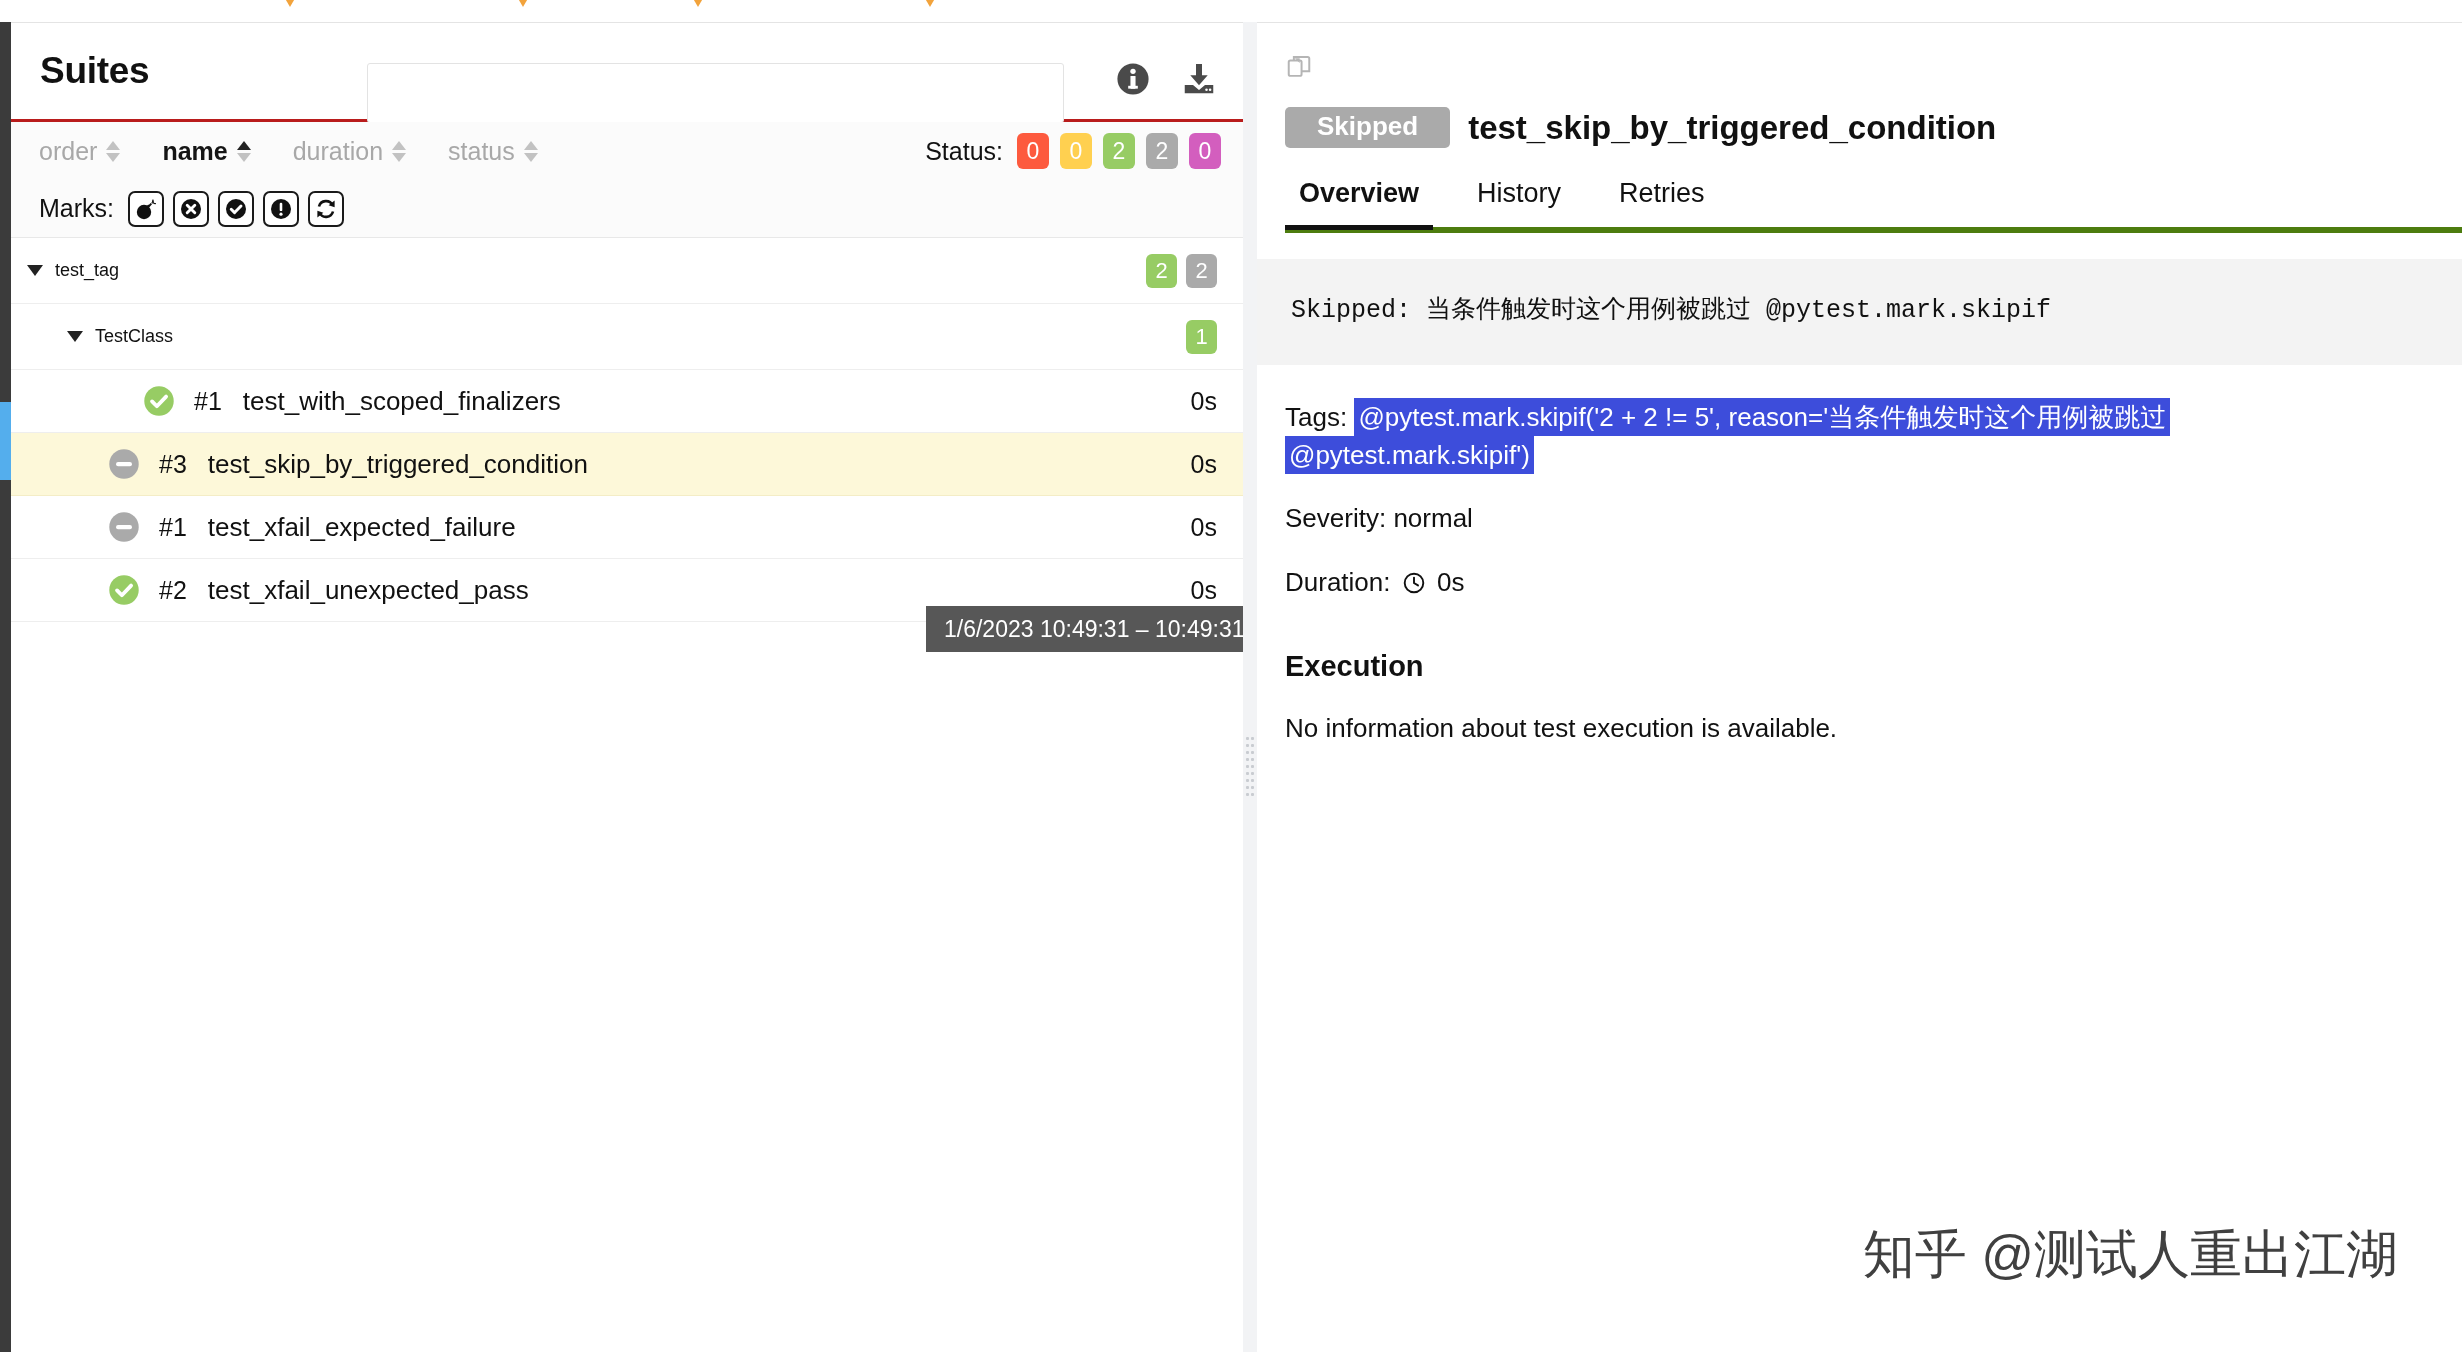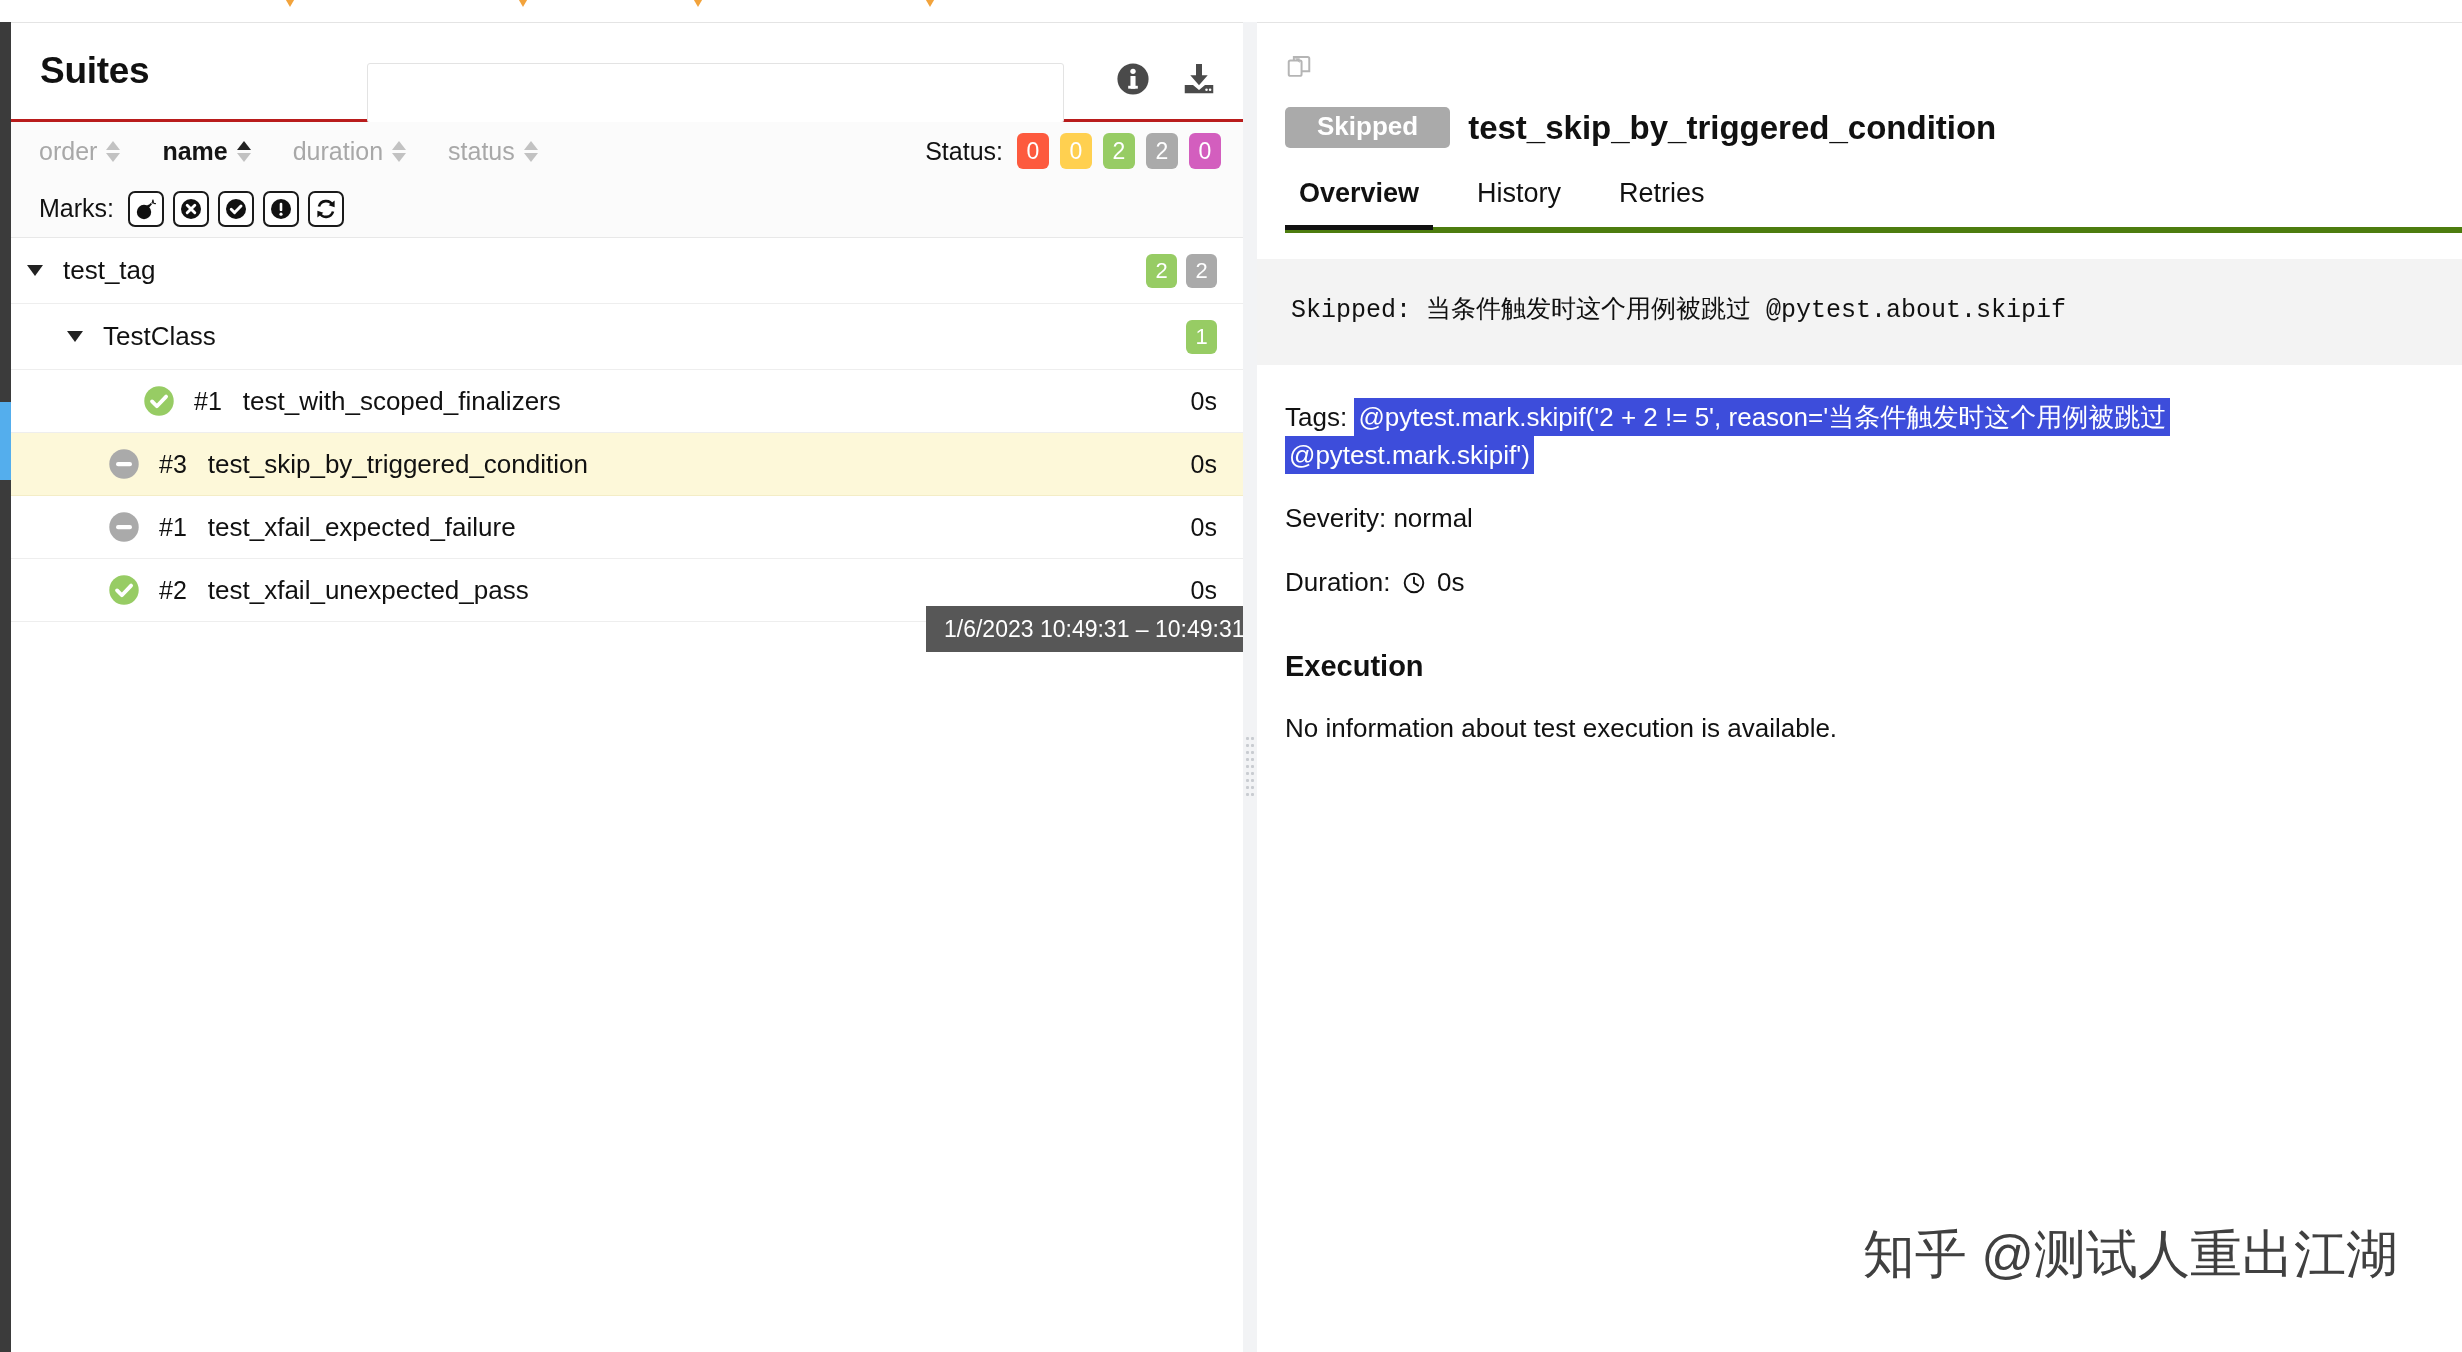--- a/index.html
+++ b/index.html
@@ -124,21 +124,21 @@
     cursor: pointer;
   }
   .tree-row.leaf { height: 63px; }
   .tree-row.selected { background: #fdf8d9; border-bottom-color: #f4edc6; }
   .chev {
     width: 0; height: 0;
     border-left: 8px solid transparent; border-right: 8px solid transparent;
     border-top: 11px solid #222;
     margin-right: 12px;
   }
-  .node-name { font-size: 26px; color: #111; margin-left: 8px; }
+  .node-name { font-size: 18px; color: #111; }
   .badges { position: absolute; right: 26px; display: flex; gap: 9px; }
   .badge {
     width: 31px; height: 34px; border-radius: 6px;
     display: flex; align-items: center; justify-content: center;
     color: #fff; font-size: 22px;
   }
   .st-icon { width: 34px; height: 34px; border-radius: 50%; display:flex; align-items:center; justify-content:center; flex: none; }
   .st-icon svg { display:block; }
   .leaf-order { font-size: 25px; color: #111; margin-left: 18px; }
   .leaf-name { font-size: 26px; color: #111; margin-left: 21px; }
@@ -459,21 +459,21 @@
       <span class="detail-title">test_skip_by_triggered_condition</span>
     </div>
 
     <div class="tabs">
       <div class="tab active">Overview</div>
       <div class="tab">History</div>
       <div class="tab">Retries</div>
     </div>
 
     <div class="msg-box">
-      <div class="msg-text">Skipped: 当条件触发时这个用例被跳过  @pytest.about.skipif</div>
+      <div class="msg-text">Skipped: 当条件触发时这个用例被跳过  @pytest.mark.skipif</div>
     </div>
 
     <div class="meta">
       <div class="meta-line tags-wrap">
         <span>Tags:</span>
         <span class="tags-hl">@pytest.mark.skipif('2 + 2 != 5', reason='当条件触发时这个用例被跳过 @pytest.mark.skipif')</span>
       </div>
       <div class="meta-line">
         <span>Severity:</span>
         <span>normal</span>

